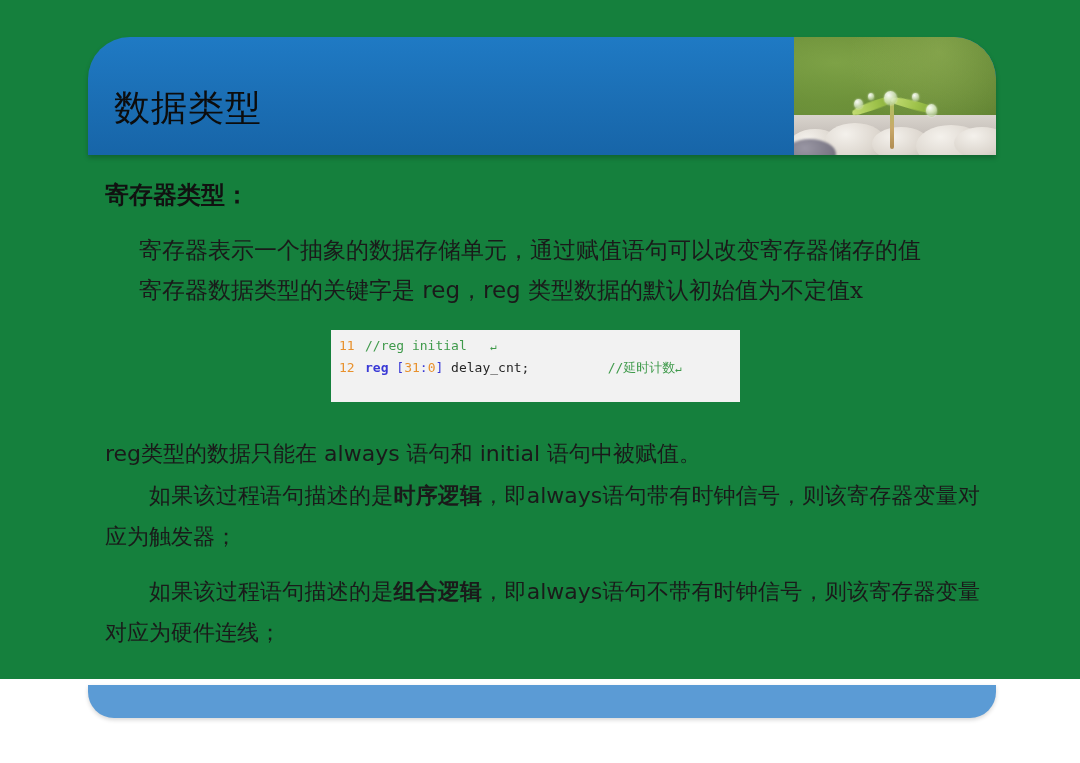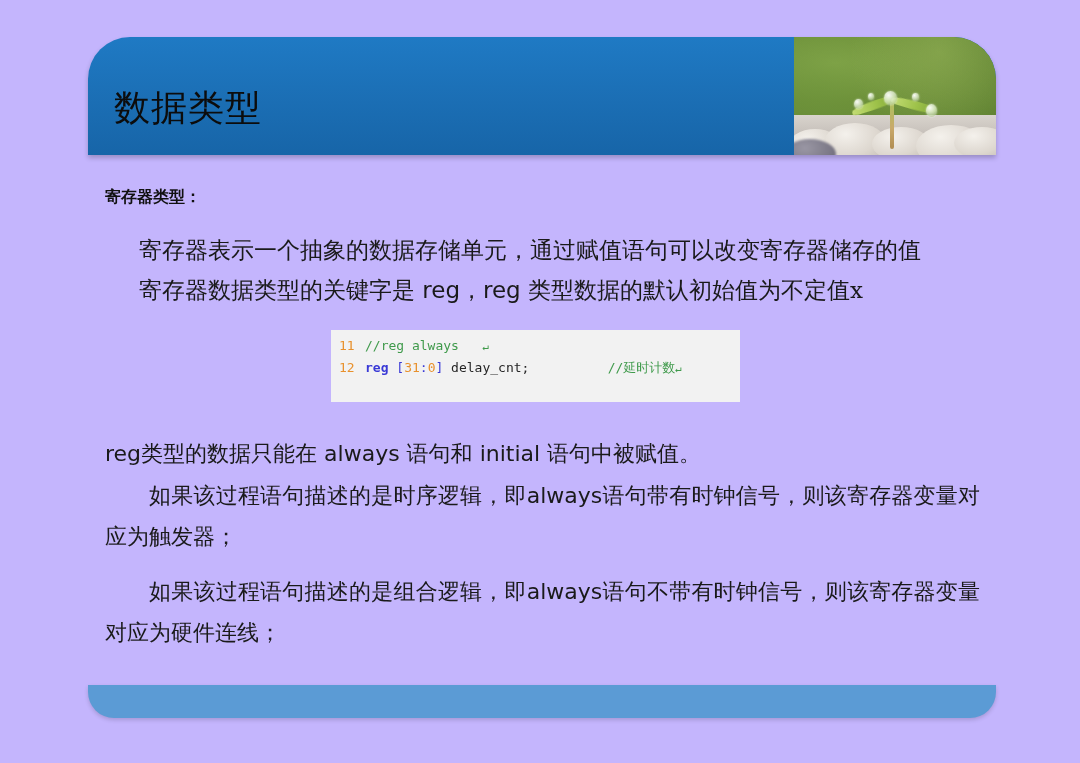--- a/index.html
+++ b/index.html
@@ -12,22 +12,22 @@
     height: 763px;
     position: relative;
     overflow: hidden;
     font-family: "Liberation Sans", sans-serif;
   }
 
   .slide {
     position: absolute;
     left: 0; top: 0;
     width: 1080px;
-    height: 763px;
-    background: #c4b5fd;
+    height: 679px;
+    background: #15803d;
   }
 
   
   .title-banner {
     position: absolute;
     left: 88px;
     top: 37px;
     width: 908px;
     height: 118px;
     border-top-left-radius: 42px;
@@ -147,23 +147,23 @@
 
   
   .content {
     position: absolute;
     left: 0; top: 175px;
     width: 1080px;
   }
   .heading-bold {
     position: absolute;
     left: 105px;
-    top: 12px;
+    top: 4px;
     font-family: Liberation Sans, sans-serif;
-    font-size: 16px;
+    font-size: 24px;
     font-weight: bold;
     color: #111111;
     white-space: nowrap;
   }
   .sub-line {
     position: absolute;
     left: 139px;
     font-family: "DejaVu Serif", "Liberation Serif", serif;
     font-size: 23px;
     color: #1a1a1a;
@@ -218,21 +218,21 @@
     font-size: 22px;
     line-height: 41px;
     color: #1a1a1a;
     text-align: justify;
   }
   .para-1 { top: 258px; }
   .para-2 { top: 300px; text-indent: 2em; }
   .para-3 { top: 396px; text-indent: 2em; }
   .b-sans {
     font-family: "DejaVu Sans", "Liberation Sans", sans-serif;
-    font-weight: normal;
+    font-weight: bold;
   }
   .n-sans {
     font-family: "DejaVu Sans", "Liberation Sans", sans-serif;
   }
 
   
   .bottom-bar {
     position: absolute;
     left: 88px;
     top: 685px;
@@ -275,21 +275,21 @@
   <div class="content">
 
     <div class="heading-bold">寄存器类型：</div>
 
     <div class="sub-line sub-line-1">寄存器表示一个抽象的数据存储单元，通过赋值语句可以改变寄存器储存的值</div>
 
     <div class="sub-line sub-line-2"><span>寄存器数据类型的关键字是 </span><span class="sans-inline">reg</span><span>，</span><span class="sans-inline">reg</span><span> 类型数据的默认初始值为不定值x</span></div>
 
     <div class="code-block">
 
-      <div class="code-line"><span class="ln">11</span><span class="cmt">//reg always</span><span class="plain">   </span><span class="pilcrow">↵</span></div>
+      <div class="code-line"><span class="ln">11</span><span class="cmt">//reg initial</span><span class="plain">   </span><span class="pilcrow">↵</span></div>
 
       <div class="code-line"><span class="ln">12</span><span class="kw">reg</span><span class="plain"> </span><span class="brk">[</span><span class="num">31</span><span class="brk">:</span><span class="num">0</span><span class="brk">]</span><span class="plain"> delay_cnt;</span><span class="plain">          </span><span class="cmt-right">//延时计数</span><span class="pilcrow">↵</span></div>
 
 
     </div>
 
     <div class="para para-1"><span class="n-sans">reg</span><span>类型的数据只能在 </span><span class="n-sans">always</span><span> 语句和 </span><span class="n-sans">initial</span><span> 语句中被赋值。</span></div>
 
     <div class="para para-2"><span>如果该过程语句描述的是</span><span class="b-sans">时序逻辑</span><span>，即</span><span class="n-sans">always</span><span>语句带有时钟信号，则该寄存器变量对应为触发器；</span></div>
 

